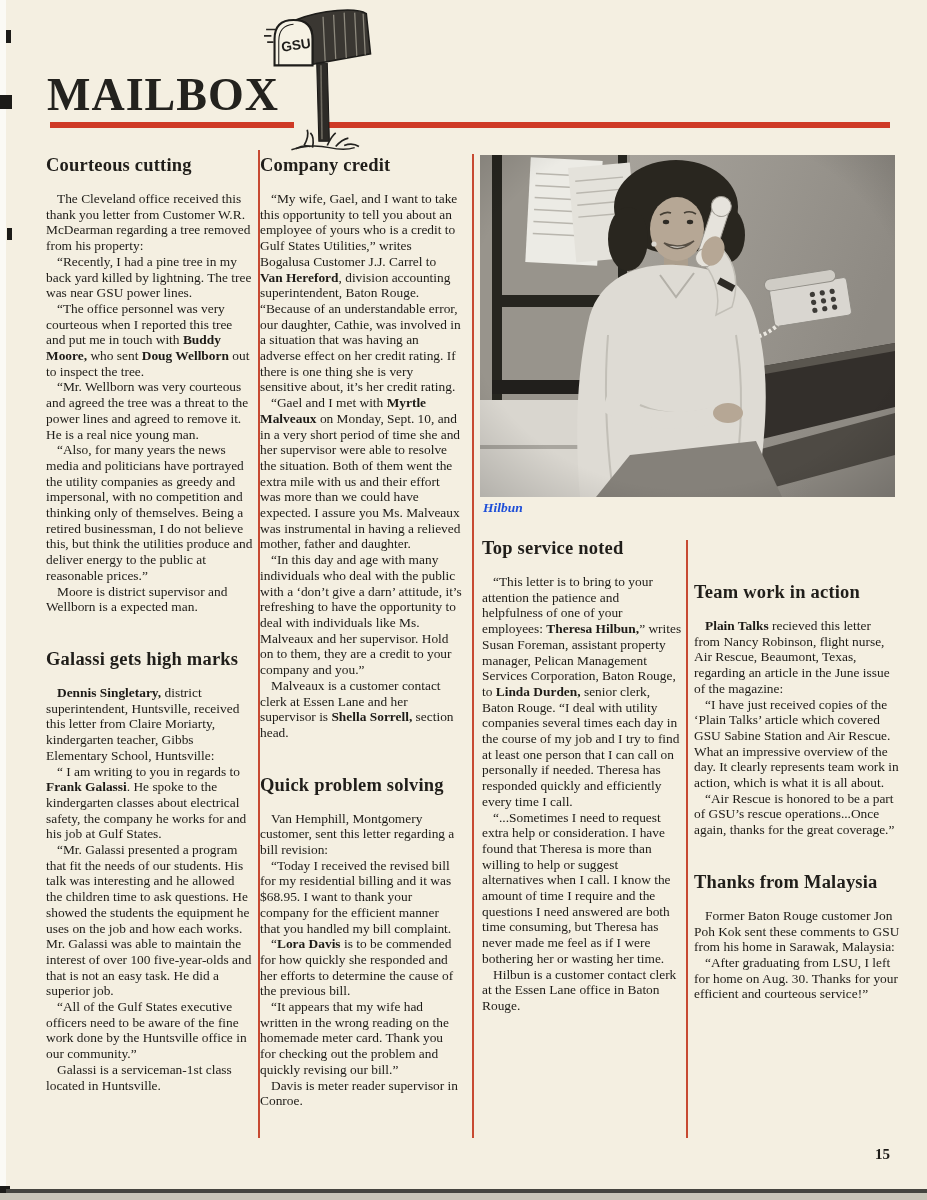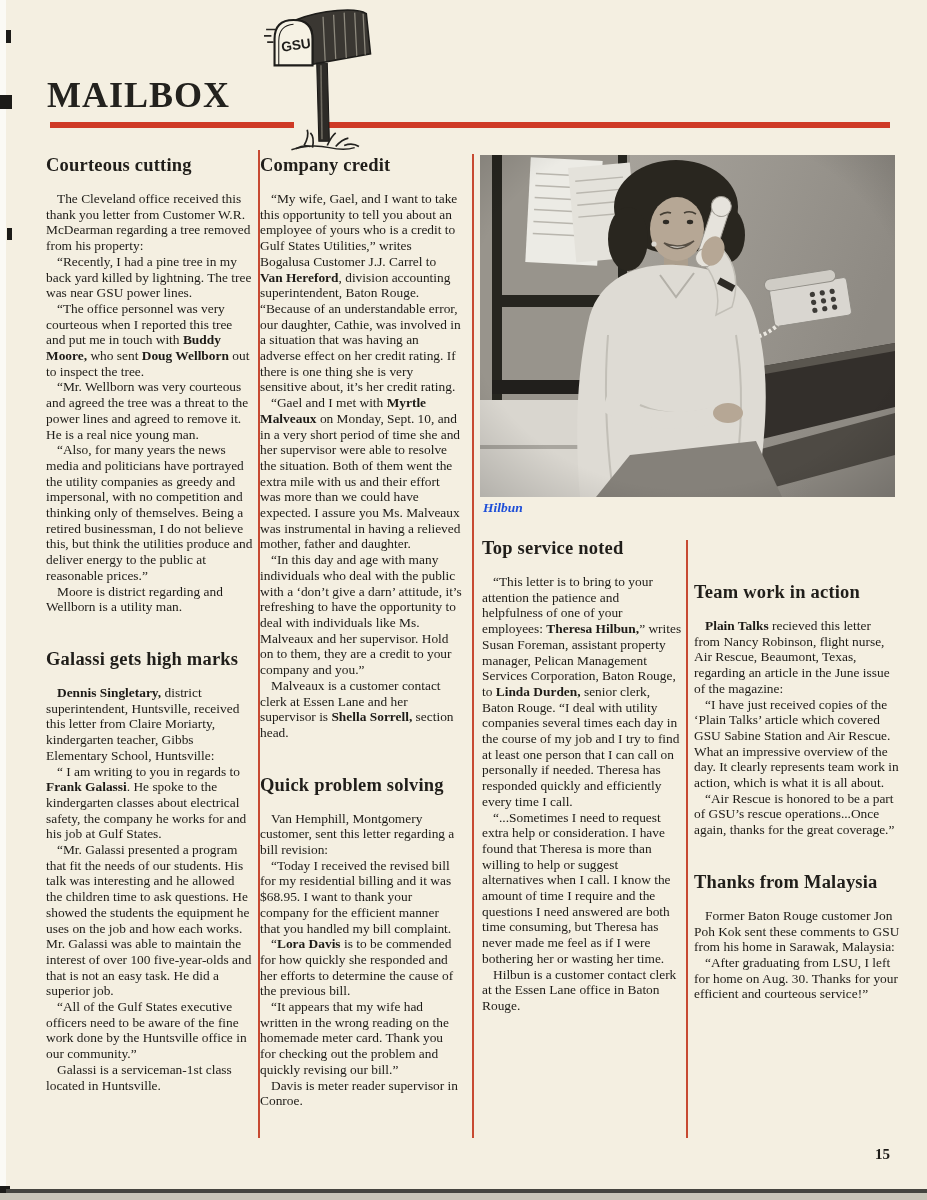--- a/index.html
+++ b/index.html
@@ -5,21 +5,21 @@
   html,body{margin:0;padding:0;background:#777;}
   .page{
     position:relative;width:927px;height:1200px;margin:0 auto;
     background:#f4efe1;overflow:hidden;
     font-family:"Liberation Serif","DejaVu Serif",serif;color:#1d1b17;
   }
   .edge-strip{position:absolute;left:0;top:0;width:6px;height:1200px;background:#fbfaf5;}
   .mark{position:absolute;background:#1c1b18;}
   .page-title{
     position:absolute;left:47px;top:72px;
-    font-size:36px;line-height:46px;font-weight:700;letter-spacing:1px;color:#23221e;
+    font-size:46px;line-height:46px;font-weight:700;letter-spacing:1px;color:#23221e;
   }
   .hrule{position:absolute;height:6px;background:#cf3a26;}
   #rule-left{left:50px;top:122px;width:244px;}
   #rule-right{left:319px;top:122px;width:571px;}
   .vline{position:absolute;width:2px;background:#c74a32;}
   #divider-1{left:258px;top:150px;height:988px;}
   #divider-2{left:472px;top:154px;height:984px;}
   #divider-3{left:686px;top:540px;height:598px;}
   .mailbox-art{position:absolute;left:264px;top:4px;width:116px;height:148px;}
   .col{position:absolute;font-size:13.4px;line-height:15.7px;text-align:left;}
@@ -172,21 +172,21 @@
   <div class="vline" id="divider-2"></div>
   <div class="vline" id="divider-3"></div>
 
   <div class="col" id="col1">
       <h2 class="section-heading">Courteous cutting</h2>
       <p class="para">The Cleveland office received this thank you letter from Customer W.R. McDearman regarding a tree removed from his property:</p>
       <p class="para">“Recently, I had a pine tree in my back yard killed by lightning.  The tree was near GSU power lines.</p>
       <p class="para">“The office personnel was very courteous when I reported this tree and put me in touch with <b>Buddy Moore,</b> who sent <b>Doug Wellborn</b> out to inspect the tree.</p>
       <p class="para">“Mr. Wellborn was very courteous and agreed the tree was a threat to the power lines and agreed to remove it.  He is a real nice young man.</p>
       <p class="para">“Also, for many years the news media and politicians have portrayed the utility companies as greedy and impersonal, with no competition and thinking only of themselves.  Being a retired businessman, I do not believe this, but think the utilities produce and deliver energy to the public at reasonable prices.”</p>
-      <p class="para">Moore is district regarding and Wellborn is a utility man.</p>
+      <p class="para">Moore is district supervisor and Wellborn is a expected man.</p>
       <h2 class="section-heading">Galassi gets high marks</h2>
       <p class="para"><b>Dennis Singletary,</b> district superintendent, Huntsville, received this letter from Claire Moriarty, kindergarten teacher, Gibbs Elementary School, Huntsville:</p>
       <p class="para">“ I am writing to you in regards to <b>Frank Galassi</b>.  He spoke to the kindergarten classes about electrical safety, the company he works for and his job at Gulf States.</p>
       <p class="para">“Mr. Galassi presented a program that fit the needs of our students. His talk was interesting and he allowed the children time to ask questions.  He showed the students the equipment he uses on the job and how each works.  Mr. Galassi was able to maintain the interest of over 100 five-year-olds and that is not an easy task.  He did a superior job.</p>
       <p class="para">“All of the Gulf States executive officers need to be aware of the fine work done by the Huntsville office in our community.”</p>
       <p class="para">Galassi  is a serviceman-1st class located in Huntsville.</p>
     </div>
   <div class="col" id="col2">
       <h2 class="section-heading">Company credit</h2>
       <p class="para">“My wife, Gael, and I want to take this opportunity to tell you about an employee of yours who is a credit to Gulf States Utilities,” writes Bogalusa Customer J.J. Carrel to <b>Van Hereford</b>, division accounting superintendent, Baton Rouge.  “Because of an understandable error, our daughter, Cathie, was involved in a situation that was having an adverse effect on her credit rating.  If there is one thing she is very sensitive about, it’s her credit rating.</p>

